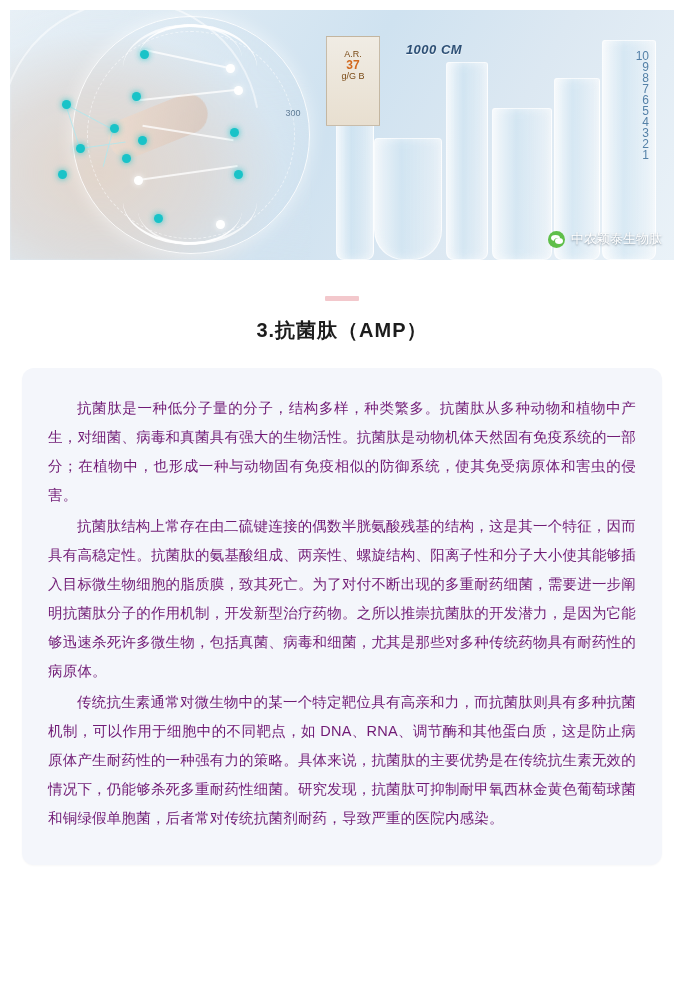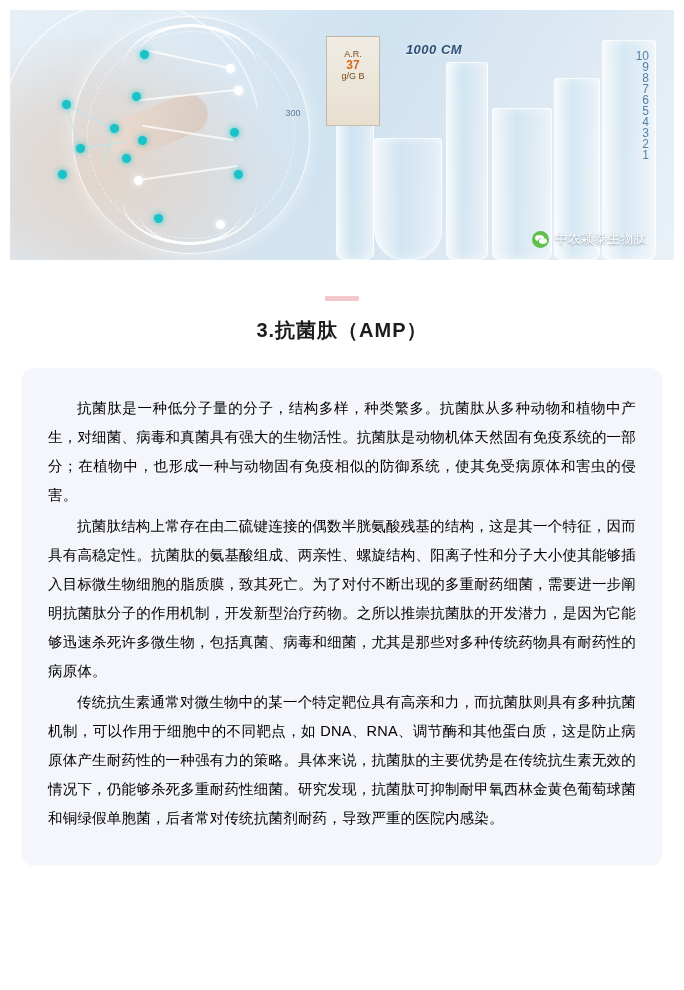--- a/index.html
+++ b/index.html
@@ -158,21 +158,21 @@
   .mol-line {
     position: absolute;
     height: 1px;
     background: rgba(180,230,235,0.9);
     transform-origin: 0 0;
   }
 
   
   .wechat-chip {
     position: absolute;
-    right: 28px;
+    right: 12px;
     bottom: 12px;
     display: flex;
     align-items: center;
     gap: 6px;
     color: #ffffff;
     font-size: 13px;
     text-shadow: 0 1px 2px rgba(40,60,80,0.55);
   }
   .wechat-icon {
     width: 17px; height: 17px;
@@ -222,21 +222,21 @@
   .card {
     margin: 24px 22px 0 22px;
     background: #f4f6fb;
     border-radius: 12px;
     padding: 26px 26px 30px 26px;
     box-shadow: 0 1px 2px rgba(0,0,0,0.03);
   }
   .para {
     font-size: 14.5px;
     line-height: 2.0;
-    color: #000000;
+    color: #701a75;
     text-align: justify;
     text-indent: 2em;
     margin: 0 0 2px 0;
     letter-spacing: 0.2px;
   }
 </style>
 </head>
 <body>
 
 <div class="page">

